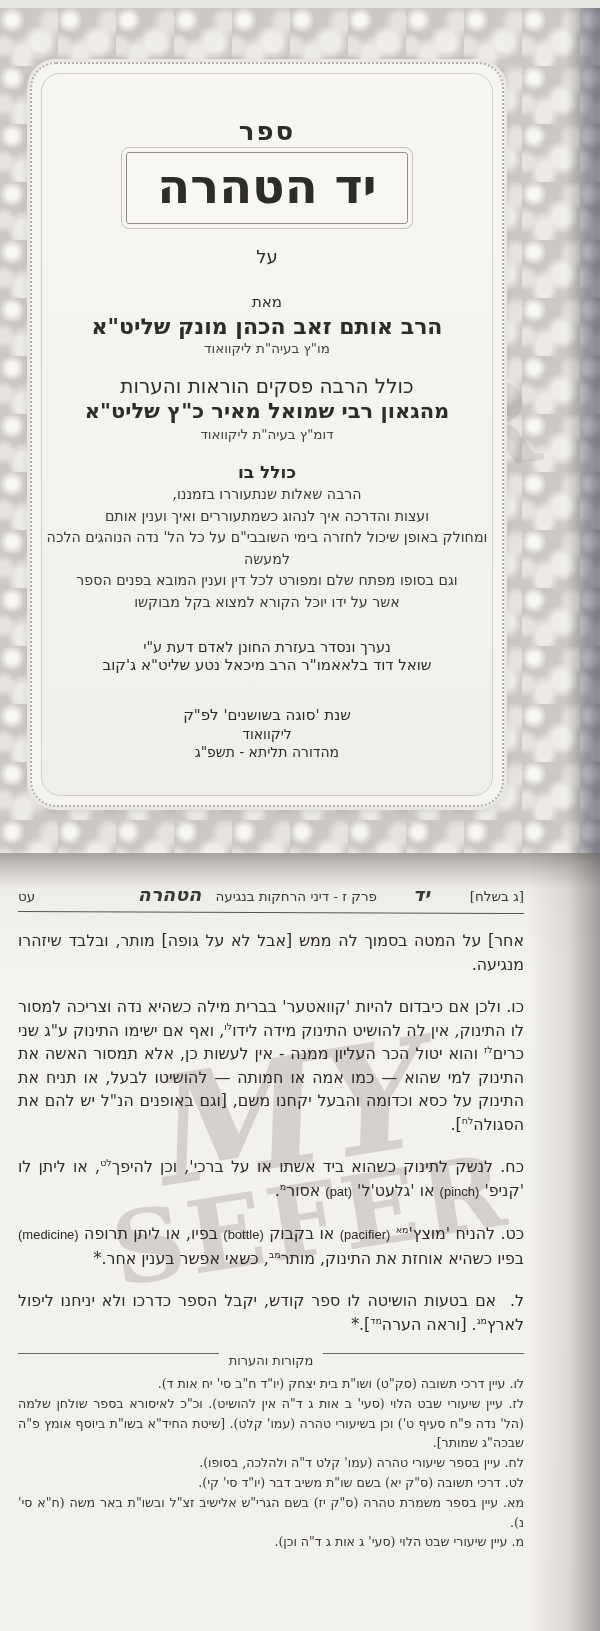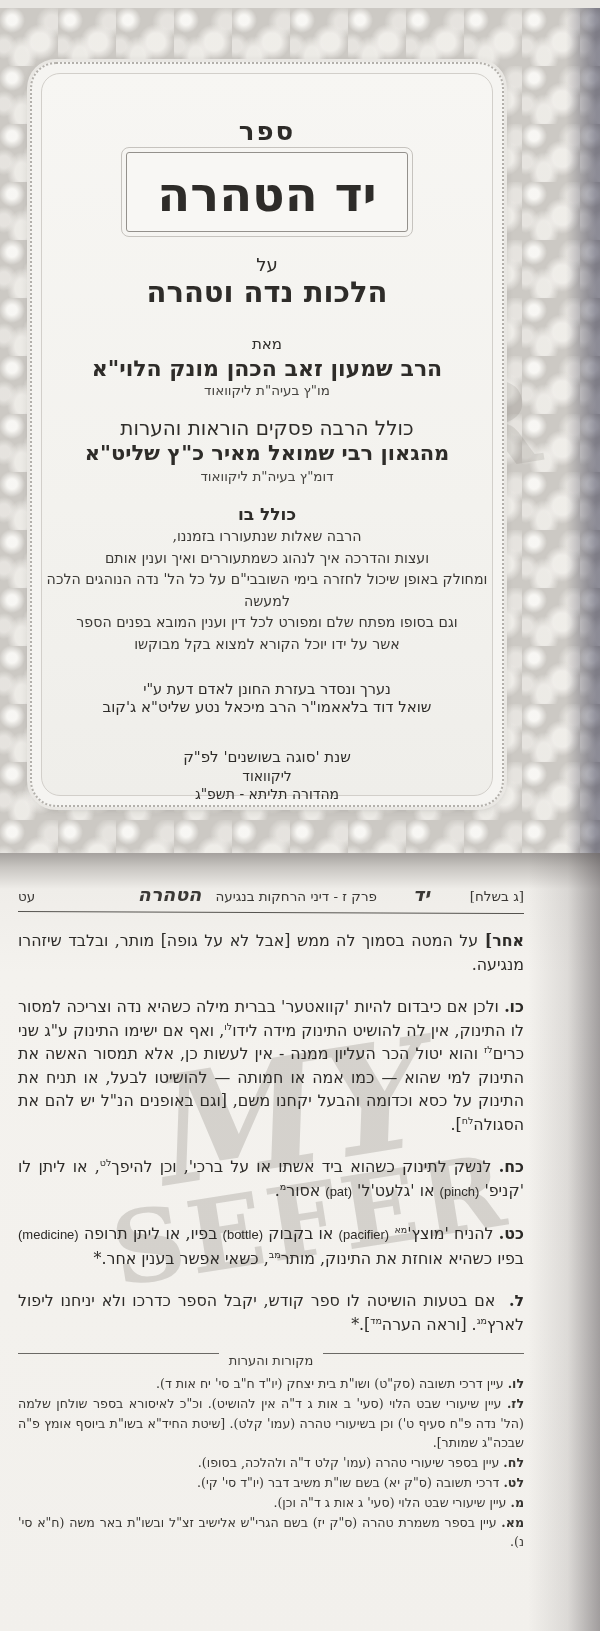--- a/index.html
+++ b/index.html
@@ -15,21 +15,21 @@
       radial-gradient(ellipse at 22px 48px, rgba(240,238,234,.9) 7px, rgba(240,238,234,0) 15px),
       radial-gradient(circle at 52px 14px, rgba(236,234,230,.8) 7px, rgba(236,234,230,0) 16px),
       radial-gradient(circle at 4px 38px, rgba(236,234,230,.8) 6px, rgba(236,234,230,0) 13px);
     background-size:58px 58px;}
   .panel{position:absolute;left:30px;top:54px;width:470px;height:741px;z-index:1;
     background:#f5f4f1;border:2px dotted #b3b0ab;border-radius:26px;
     box-shadow:0 0 0 3px #e9e7e3,0 2px 8px rgba(60,58,55,.25);}
   .panel-inner{position:absolute;inset:9px;border:1px solid #d2cfca;border-radius:19px;
     text-align:center;direction:rtl;background:linear-gradient(180deg,#f7f6f3 0%,#f3f2ee 60%,#efeeea 100%);}
   .t-sefer{margin-top:42px;font-size:26px;font-weight:bold;letter-spacing:2px;}
-  .title-box{display:inline-block;margin-top:6px;padding:16px 30px 12px;
+  .title-box{display:inline-block;margin-top:6px;padding:8px 30px 12px;
     border:1px solid #94918c;outline:1px solid #c6c3be;outline-offset:4px;border-radius:3px;
     background:#f8f7f4;}
   .t-main{font-size:48px;font-weight:bold;line-height:1.05;}
   .t-al{margin-top:22px;font-size:18px;}
   .t-sub{margin-top:0;font-size:29px;font-weight:bold;}
   .t-meet{margin-top:26px;font-size:15px;}
   .t-author{margin-top:2px;font-size:22px;font-weight:bold;}
   .t-role{margin-top:1px;font-size:13.5px;color:#45433f;}
   .t-includes{margin-top:18px;font-size:20px;}
   .t-gaon{margin-top:0;font-size:21px;font-weight:bold;}
@@ -48,21 +48,21 @@
   .page2-inner{position:relative;z-index:1;padding:30px 76px 0 18px;direction:rtl;}
   .p2-header{display:flex;align-items:baseline;font-size:13.5px;color:#3a3835;}
   .p2-header .hdr-bold{font-weight:bold;font-size:19px;font-style:italic;}
   .hdr-parsha{margin-left:40px;}
   .hdr-yad{margin-left:36px;}
   .hdr-chapter{margin-left:14px;}
   .hdr-page-num{margin-right:auto;}
   .p2-rule{border-top:1.2px solid #55534f;margin-top:7px;transform:rotate(.25deg);}
   .body-text{margin-top:16px;}
   .para{font-size:15.8px;line-height:23.5px;text-align:justify;margin:0 0 19px 0;color:#2c2a27;}
-  .para .b,.fn .b{font-weight:bold;}
+  .para .b,.fn .b{font-weight:normal;}
   sup{font-size:9.5px;line-height:0;vertical-align:6px;letter-spacing:0;}
   .latin{font-family:"Liberation Sans","DejaVu Sans",sans-serif;font-size:13px;unicode-bidi:embed;}
   .fn-sep{display:flex;align-items:flex-start;margin-top:-2px;color:#3f3d39;}
   .fn-sep .fn-line{flex:1;border-top:1px solid #6b6965;}
   .fn-sep .fn-title{padding:0 10px;font-size:13px;}
   .footnotes{margin-top:6px;}
   .fn{font-size:12.6px;line-height:19.8px;text-align:justify;color:#383632;margin:0;}
 
   
   .wm{position:absolute;left:0;right:0;text-align:center;z-index:0;pointer-events:none;
@@ -94,23 +94,22 @@
 
     <div class="panel">
       <div class="panel-inner">
         <div class="t-sefer">ספר</div>
         <div>
           <div class="title-box">
             <div class="t-main">יד הטהרה</div>
           </div>
         </div>
         <div class="t-al">על</div>
-        <div class="t-sub">הלכות נדה וטהרה</div>
         <div class="t-meet">מאת</div>
-        <div class="t-author">הרב שמעון זאב הכהן מונק הלוי"א</div>
+        <div class="t-author">הרב אותם זאב הכהן מונק שליט"א</div>
         <div class="t-role">מו"ץ בעיה"ת ליקוואוד</div>
         <div class="t-includes">כולל הרבה פסקים הוראות והערות</div>
         <div class="t-gaon">מהגאון רבי שמואל מאיר כ"ץ שליט"א</div>
         <div class="t-grole">דומ"ץ בעיה"ת ליקוואוד</div>
         <div class="t-kolel">כולל בו</div>
         <div class="t-desc">
           <div>הרבה שאלות שנתעוררו בזמננו,</div>
           <div>ועצות והדרכה איך לנהוג כשמתעוררים ואיך וענין אותם</div>
           <div>ומחולק באופן שיכול לחזרה בימי השובבי"ם על כל הל' נדה הנוהגים הלכה למעשה</div>
           <div>וגם בסופו מפתח שלם ומפורט לכל דין וענין המובא בפנים הספר</div>
@@ -154,20 +153,20 @@
         <span class="fn-line"></span>
         <span class="fn-title">מקורות והערות</span>
         <span class="fn-line"></span>
       </div>
 
       <div class="footnotes">
         <p class="fn"><span class="b">לו.</span> עיין דרכי תשובה (סק"ט) ושו"ת בית יצחק (יו"ד ח"ב סי' יח אות ד).</p>
         <p class="fn"><span class="b">לז.</span> עיין שיעורי שבט הלוי (סעי' ב אות ג ד"ה אין להושיט). וכ"כ לאיסורא בספר שולחן שלמה (הל' נדה פ"ח סעיף ט') וכן בשיעורי טהרה (עמו' קלט). [שיטת החיד"א בשו"ת ביוסף אומץ פ"ה שבכה"ג שמותר].</p>
         <p class="fn"><span class="b">לח.</span> עיין בספר שיעורי טהרה (עמו' קלט ד"ה ולהלכה, בסופו).</p>
         <p class="fn"><span class="b">לט.</span> דרכי תשובה (ס"ק יא) בשם שו"ת משיב דבר (יו"ד סי' קי).</p>
+        <p class="fn"><span class="b">מא.</span> עיין בספר משמרת טהרה (ס"ק יז) בשם הגרי"ש אלישיב זצ"ל ובשו"ת באר משה (ח"א סי' נ).</p>
         <p class="fn"><span class="b">מ.</span> עיין שיעורי שבט הלוי (סעי' ג אות ג ד"ה וכן).</p>
-        <p class="fn"><span class="b">מא.</span> עיין בספר משמרת טהרה (ס"ק יז) בשם הגרי"ש אלישיב זצ"ל ובשו"ת באר משה (ח"א סי' נ).</p>
       </div>
     </div>
     <div class="edge-shadow"></div>
   </section>
 
 </div>
 
 </body></html>

